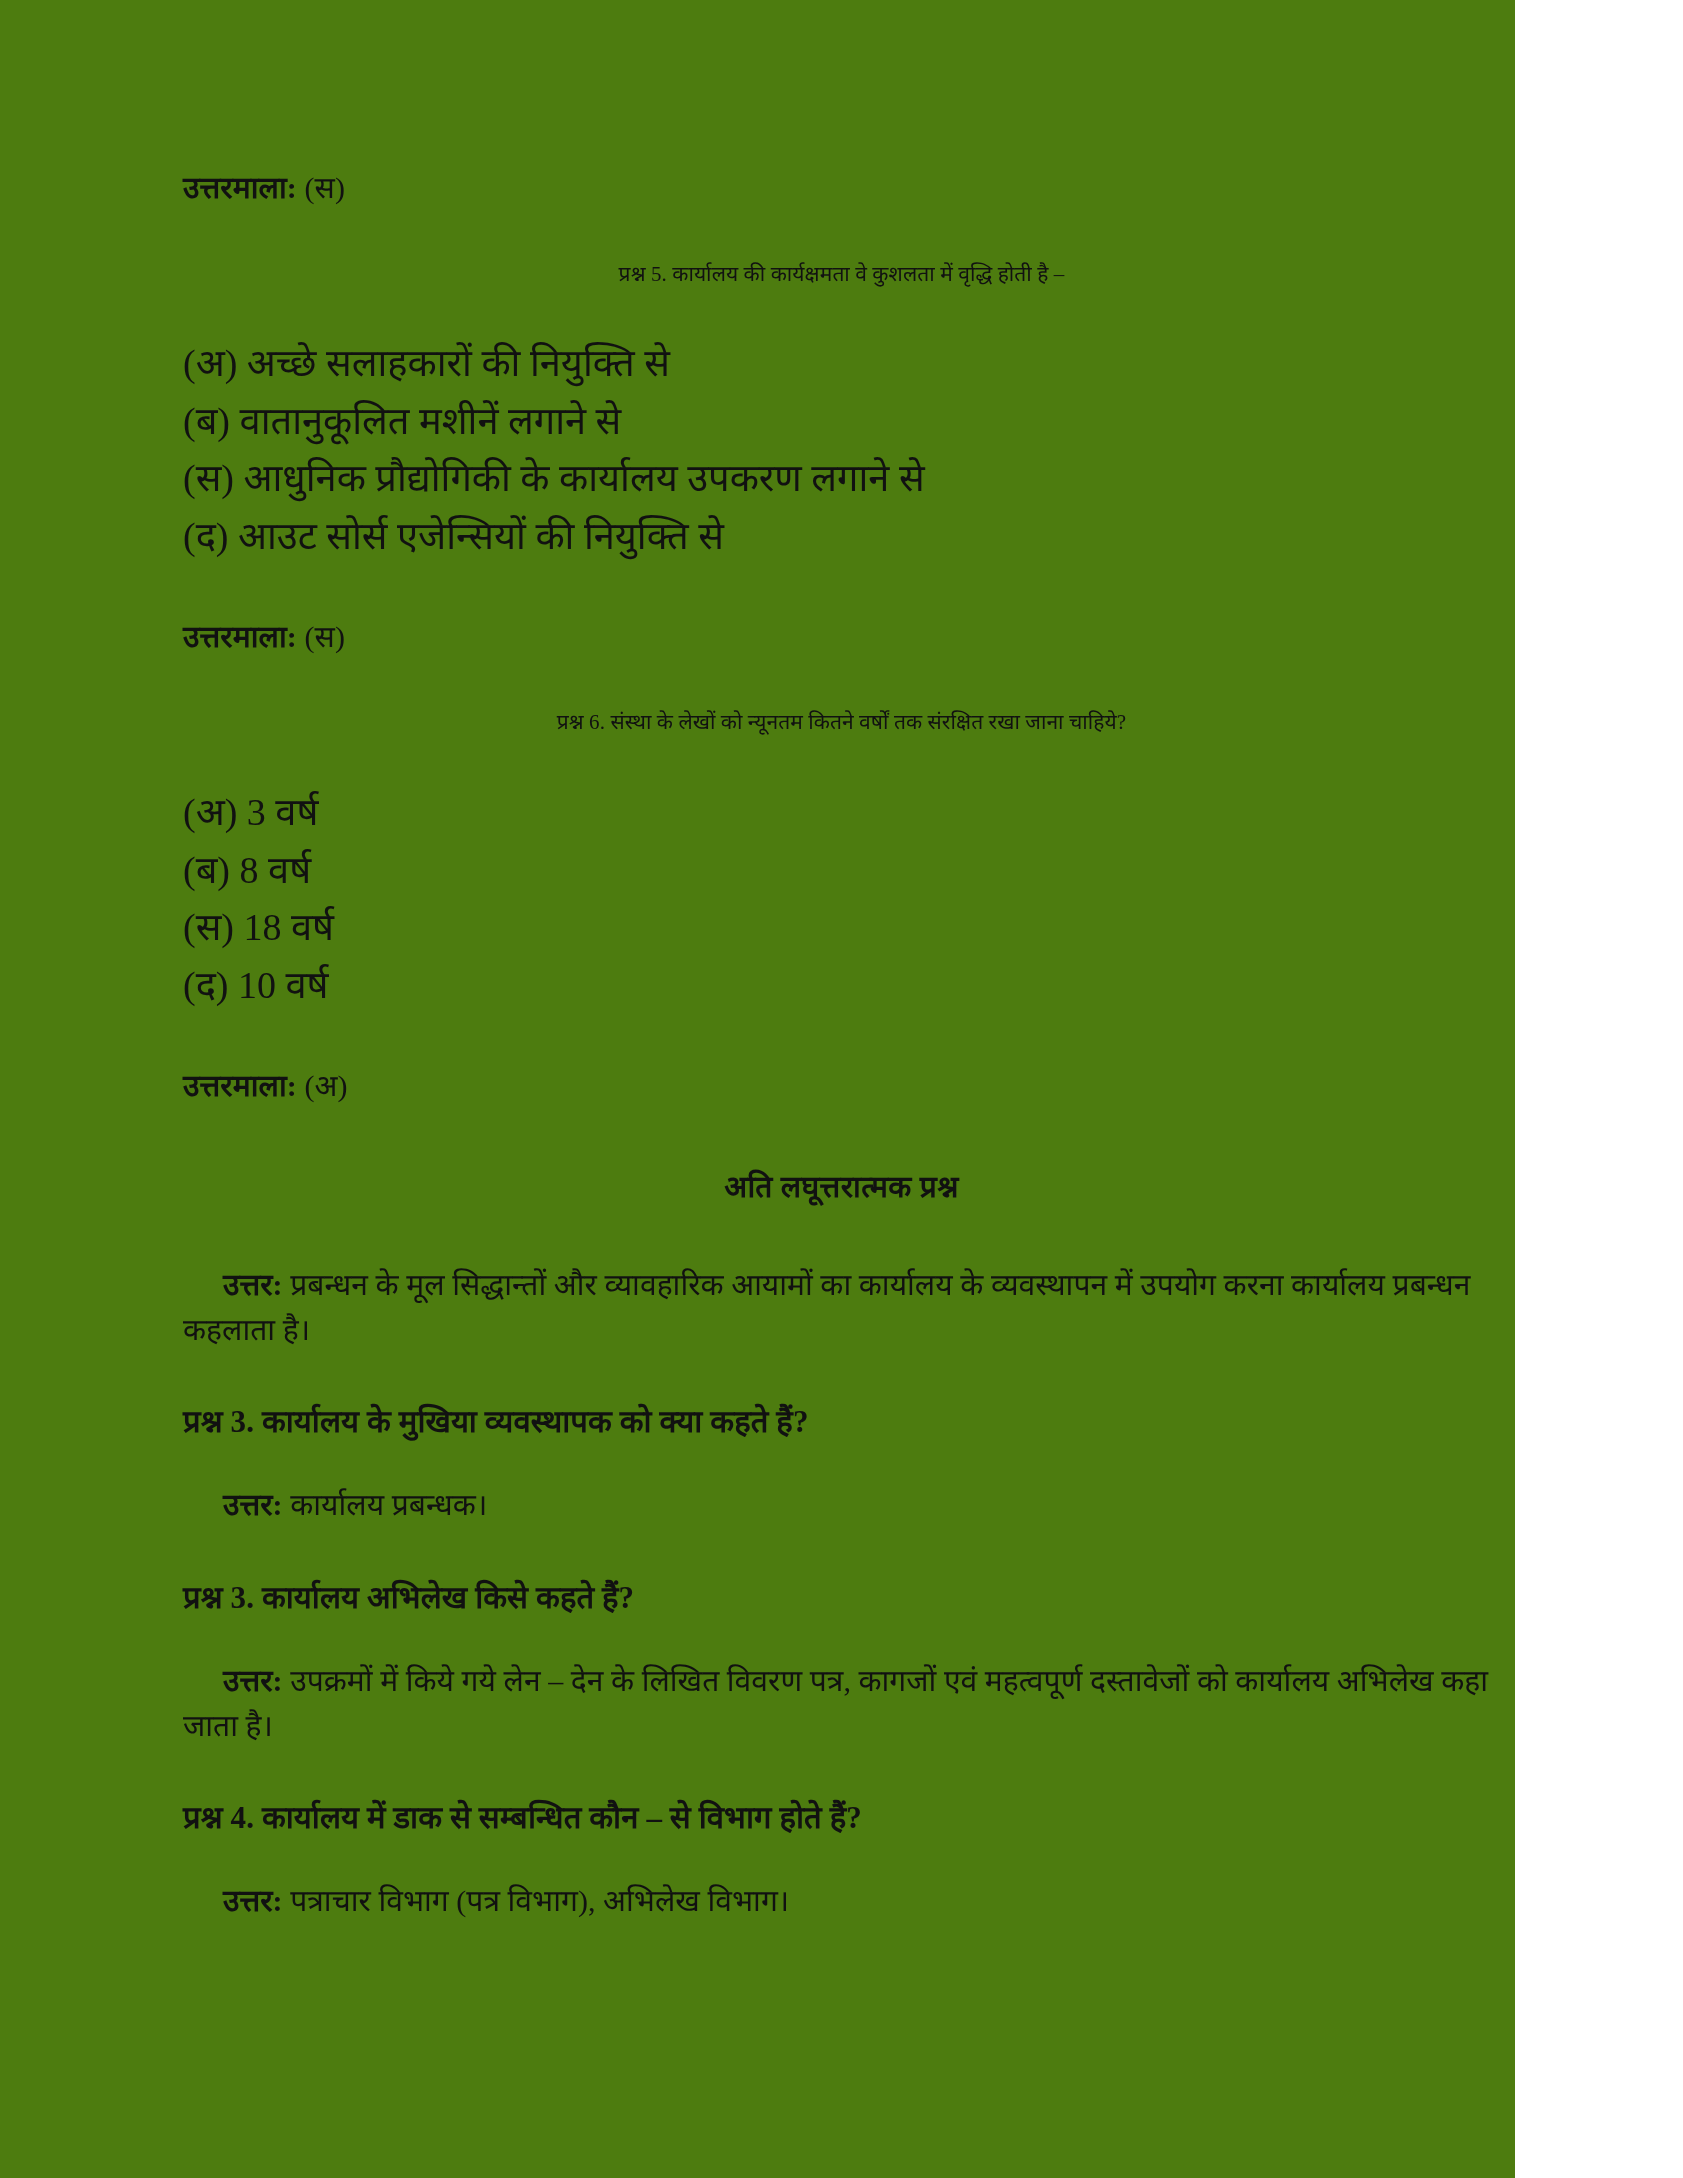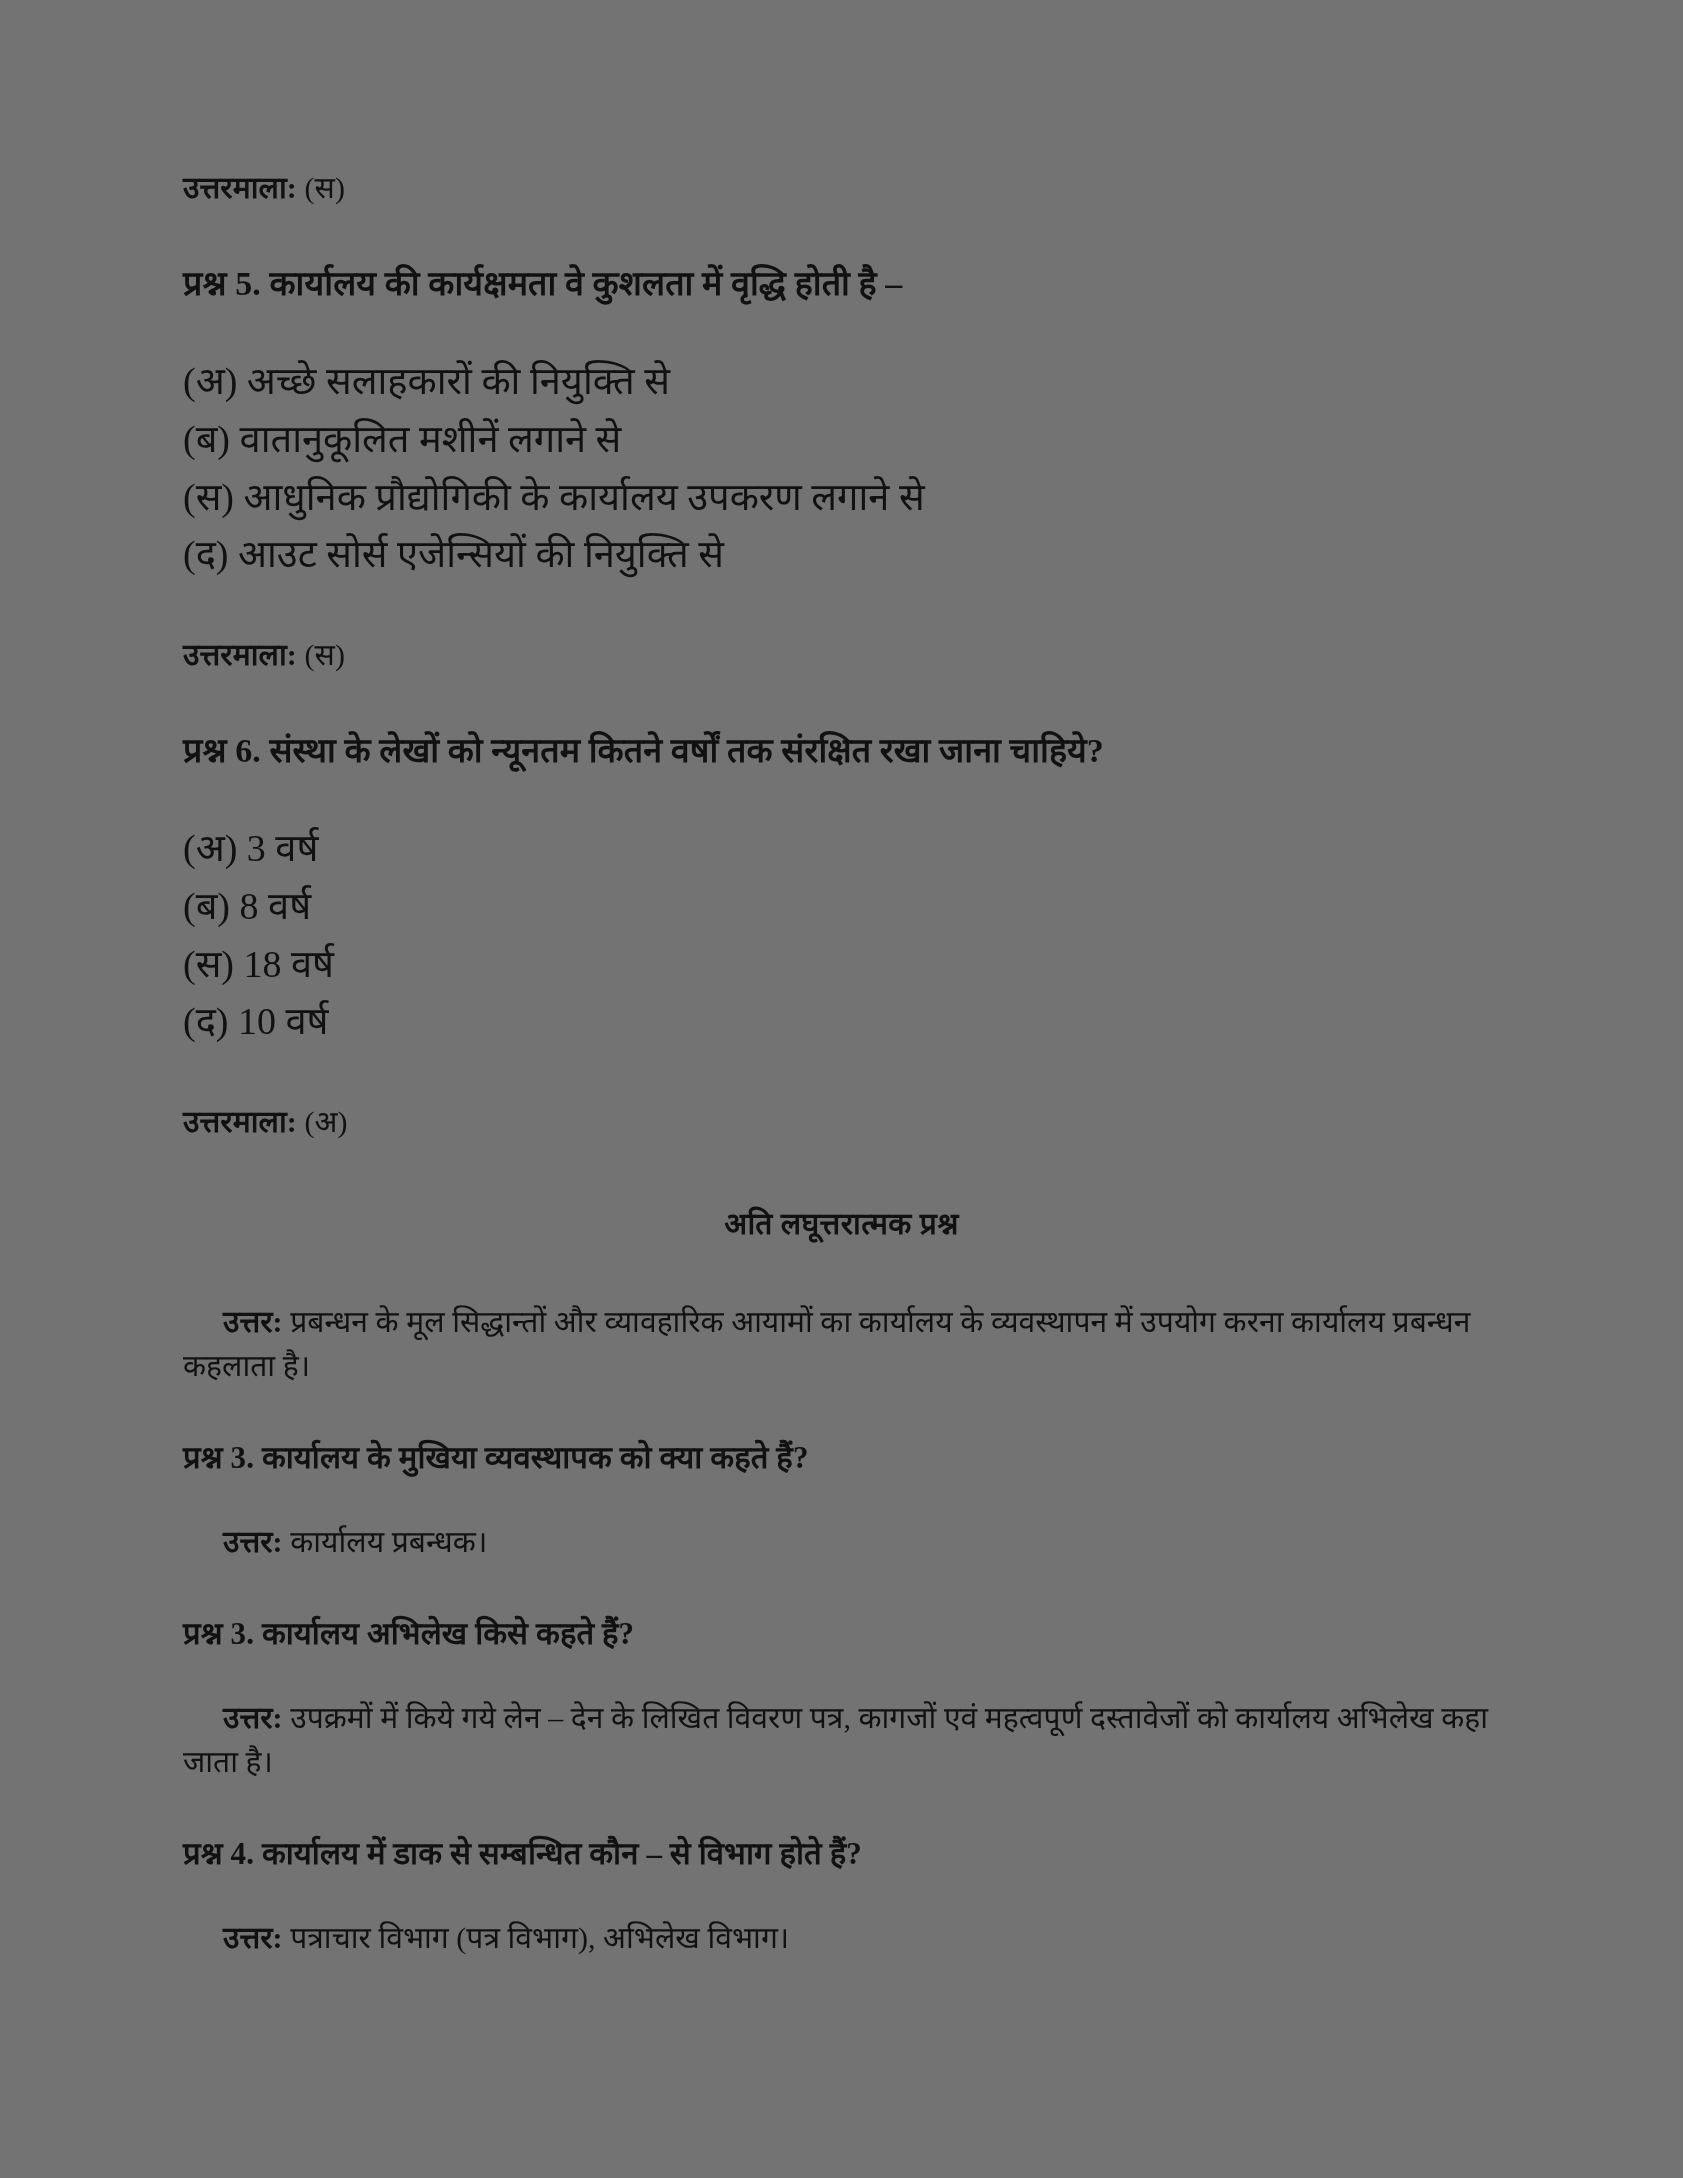--- a/index.html
+++ b/index.html
@@ -12,47 +12,48 @@
     width: 1683px;
     height: 2178px;
     font-family: "Liberation Serif", "DejaVu Serif", serif;
     color: #111111;
     -webkit-font-smoothing: antialiased;
     overflow: hidden;
   }
 
   .page {
     position: relative;
-    width: 1683px;
+    width: 1515px;
     height: 2178px;
-    background: #737373;
+    background: #4d7c0f;
     box-sizing: border-box;
     padding: 168px 149px 59px 183px;
   }
 
   .content {
     width: 1317px;
   }
 
   .answer-key {
     font-size: 30px;
     line-height: 1.35;
     margin: 0 0 51px 0;
     letter-spacing: 0.1px;
   }
   .answer-key .lbl {
     font-weight: bold;
   }
 
   .question {
-    font-size: 34px;
-    font-weight: bold;
+    font-size: 21px;
+    font-weight: normal;
     line-height: 1.4;
     margin: 0 0 46px 0;
     letter-spacing: 0.1px;
+    text-align: center;
   }
 
   .options {
     font-size: 38px;
     line-height: 1.52;
     margin: 0 0 51px 0;
   }
   .options .opt {
     display: block;
     white-space: nowrap;

